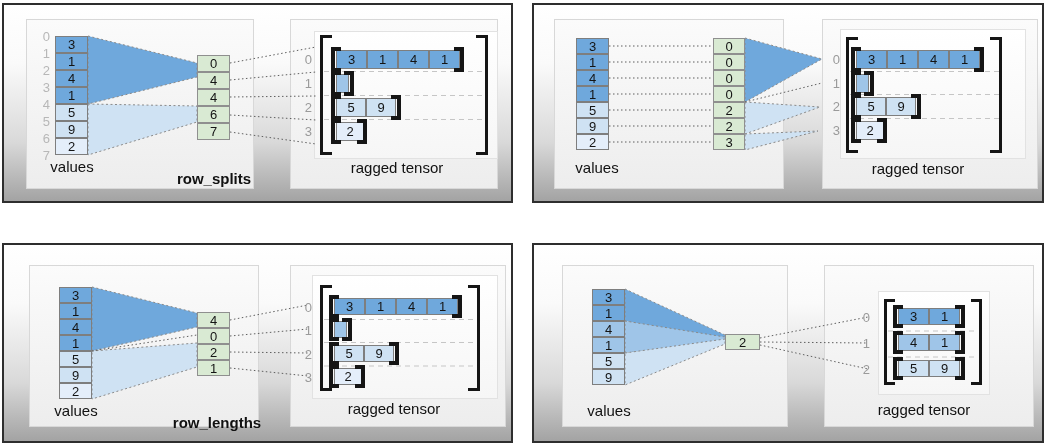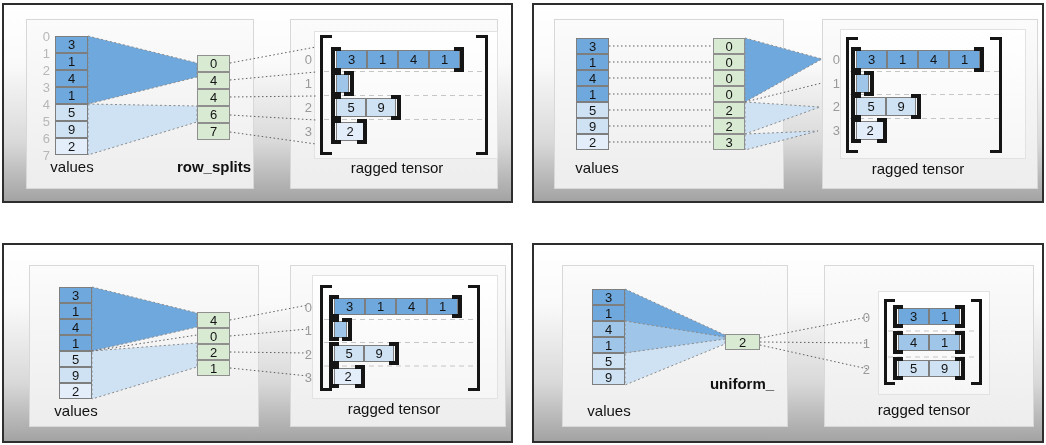--- a/index.html
+++ b/index.html
@@ -17,21 +17,21 @@
         font-size:13px;color:#141414;line-height:1;}
   .cd{background:var(--dark);}
   .cm{background:var(--mid);}
   .cl{background:var(--light);}
   .cx{background:var(--pale);}
   .cg{background:var(--green);border-color:#8f8f8f;}
   .sq{position:absolute;z-index:3;box-sizing:border-box;background:var(--mid);border:1px solid #7e7e7e;}
   .idx{position:absolute;z-index:3;font-size:13px;color:#b7b7b7;text-align:right;line-height:1;}
   .rowlab{position:absolute;z-index:3;font-size:13px;color:#9a9a9a;text-align:right;width:14px;line-height:1;}
   .lab{position:absolute;z-index:3;font-size:15px;color:#111;text-align:center;line-height:1.1;}
-  .lab.b{font-weight:bold;}
+  .lab.b{font-weight:bold;margin-top:12px;}
   .bk{position:absolute;z-index:4;box-sizing:border-box;}
   .bk.l{border:3px solid #151515;border-right:none;}
   .bk.r{border:3px solid #151515;border-left:none;}
   .rb{position:absolute;z-index:4;box-sizing:border-box;width:10px;height:25px;}
   .rb.s{height:23px;}
   .rb.l{border:4px solid #151515;border-right:none;}
   .rb.r{border:4px solid #151515;border-left:none;}
 </style>
 </head>
 <body>
@@ -220,20 +220,21 @@
     <div class="cell cl" style="left:55px;top:106px;width:33px;height:16px">5</div>
     <div class="cell cl" style="left:55px;top:122px;width:33px;height:16px">9</div>
     <div class="cell cx" style="left:55px;top:138px;width:33px;height:16px">2</div>
 
     <div class="cell cg" style="left:193px;top:67px;width:33px;height:16px">4</div>
     <div class="cell cg" style="left:193px;top:83px;width:33px;height:16px">0</div>
     <div class="cell cg" style="left:193px;top:99px;width:33px;height:16px">2</div>
     <div class="cell cg" style="left:193px;top:115px;width:33px;height:16px">1</div>
 
     <div class="lab" style="left:37px;top:158px;width:70px">values</div>
+    <div class="lab b" style="left:153px;top:158px;width:120px">row_lengths</div>
 
     <div class="rowlab" style="left:294px;top:56px">0</div>
     <div class="rowlab" style="left:294px;top:79px">1</div>
     <div class="rowlab" style="left:294px;top:103px">2</div>
     <div class="rowlab" style="left:294px;top:126px">3</div>
 
     <div class="bk l" style="left:316px;top:40px;width:12px;height:106px"></div>
     <div class="bk r" style="left:464px;top:40px;width:12px;height:106px"></div>
 
     <div class="cell cd" style="left:330px;top:53px;width:31px;height:17px">3</div>
@@ -281,21 +282,20 @@
     <div class="cell cd" style="left:58px;top:44px;width:33px;height:16px">3</div>
     <div class="cell cd" style="left:58px;top:60px;width:33px;height:16px">1</div>
     <div class="cell cm" style="left:58px;top:76px;width:33px;height:16px">4</div>
     <div class="cell cm" style="left:58px;top:92px;width:33px;height:16px">1</div>
     <div class="cell cl" style="left:58px;top:108px;width:33px;height:16px">5</div>
     <div class="cell cl" style="left:58px;top:124px;width:33px;height:16px">9</div>
 
     <div class="cell cg" style="left:191px;top:89px;width:35px;height:16px">2</div>
 
     <div class="lab" style="left:40px;top:158px;width:70px">values</div>
-    <div class="lab b" style="left:146px;top:131px;width:124px">uniform_</div>
 
     <div class="rowlab" style="left:322px;top:66px">0</div>
     <div class="rowlab" style="left:322px;top:92px">1</div>
     <div class="rowlab" style="left:322px;top:118px">2</div>
 
     <div class="bk l" style="left:350px;top:54px;width:11px;height:86px"></div>
     <div class="bk r" style="left:437px;top:54px;width:11px;height:86px"></div>
 
     <div class="cell cd" style="left:364px;top:63px;width:31px;height:17px">3</div>
     <div class="cell cd" style="left:395px;top:63px;width:31px;height:17px">1</div>

